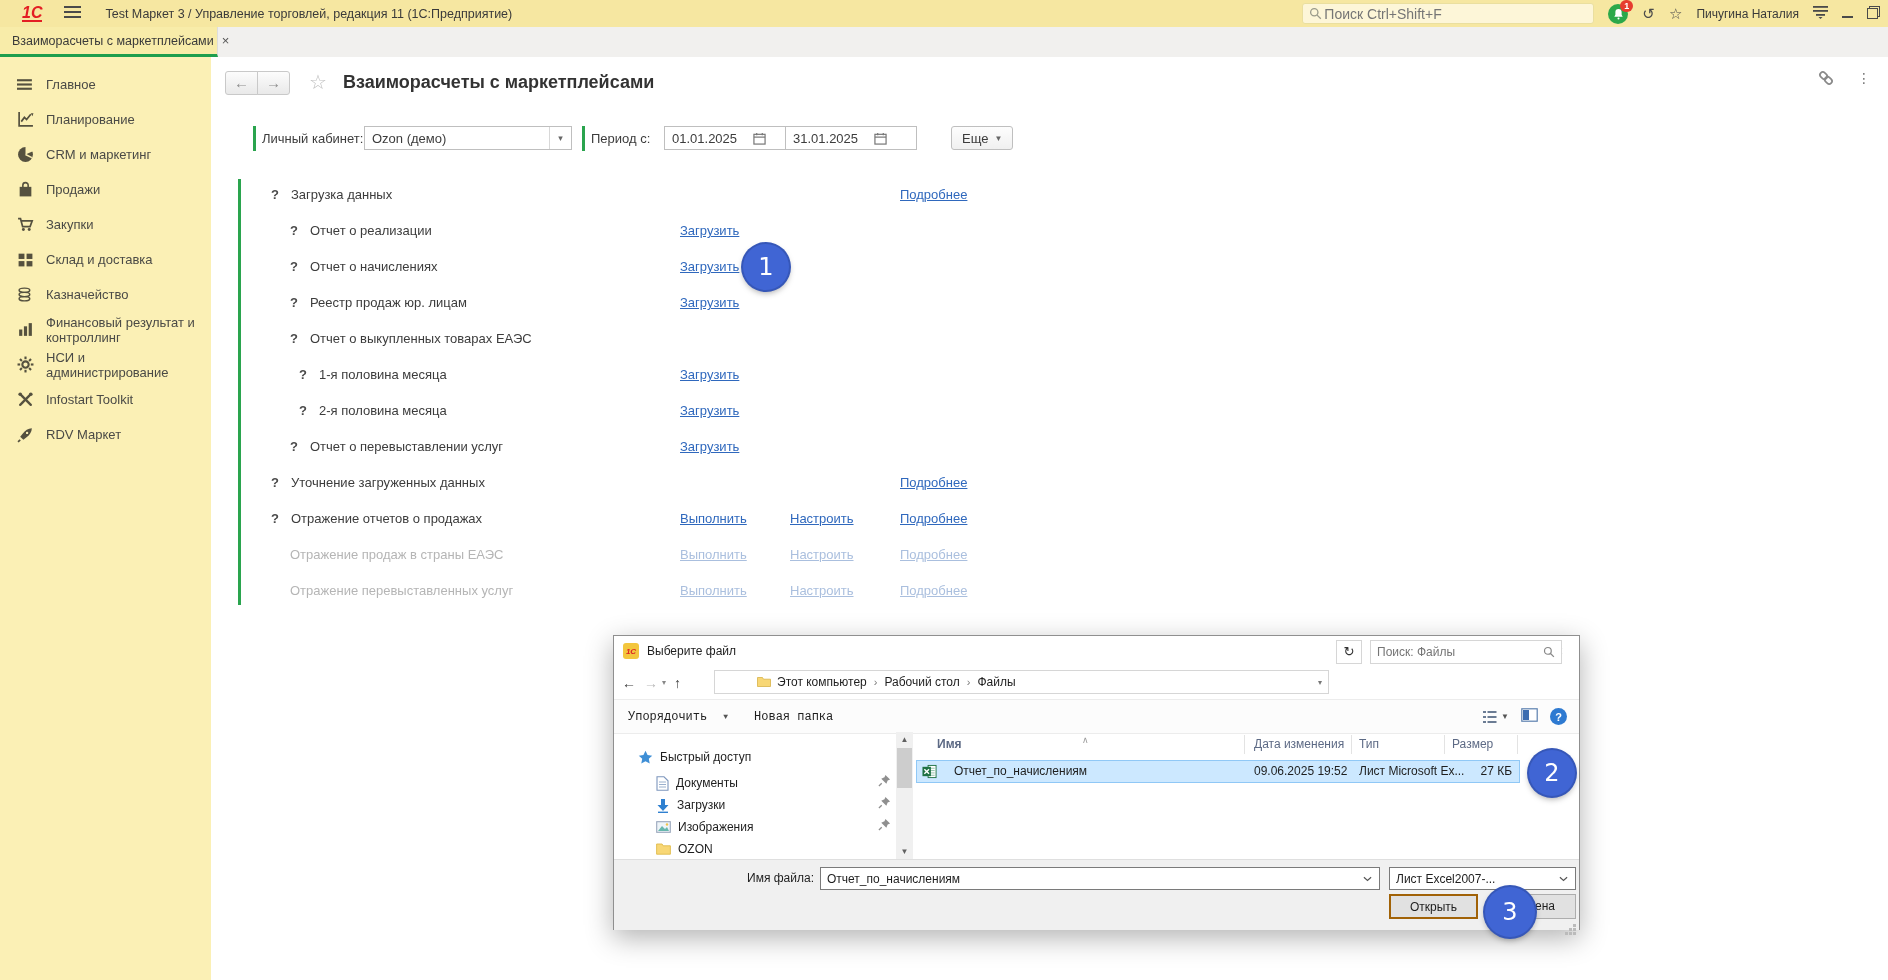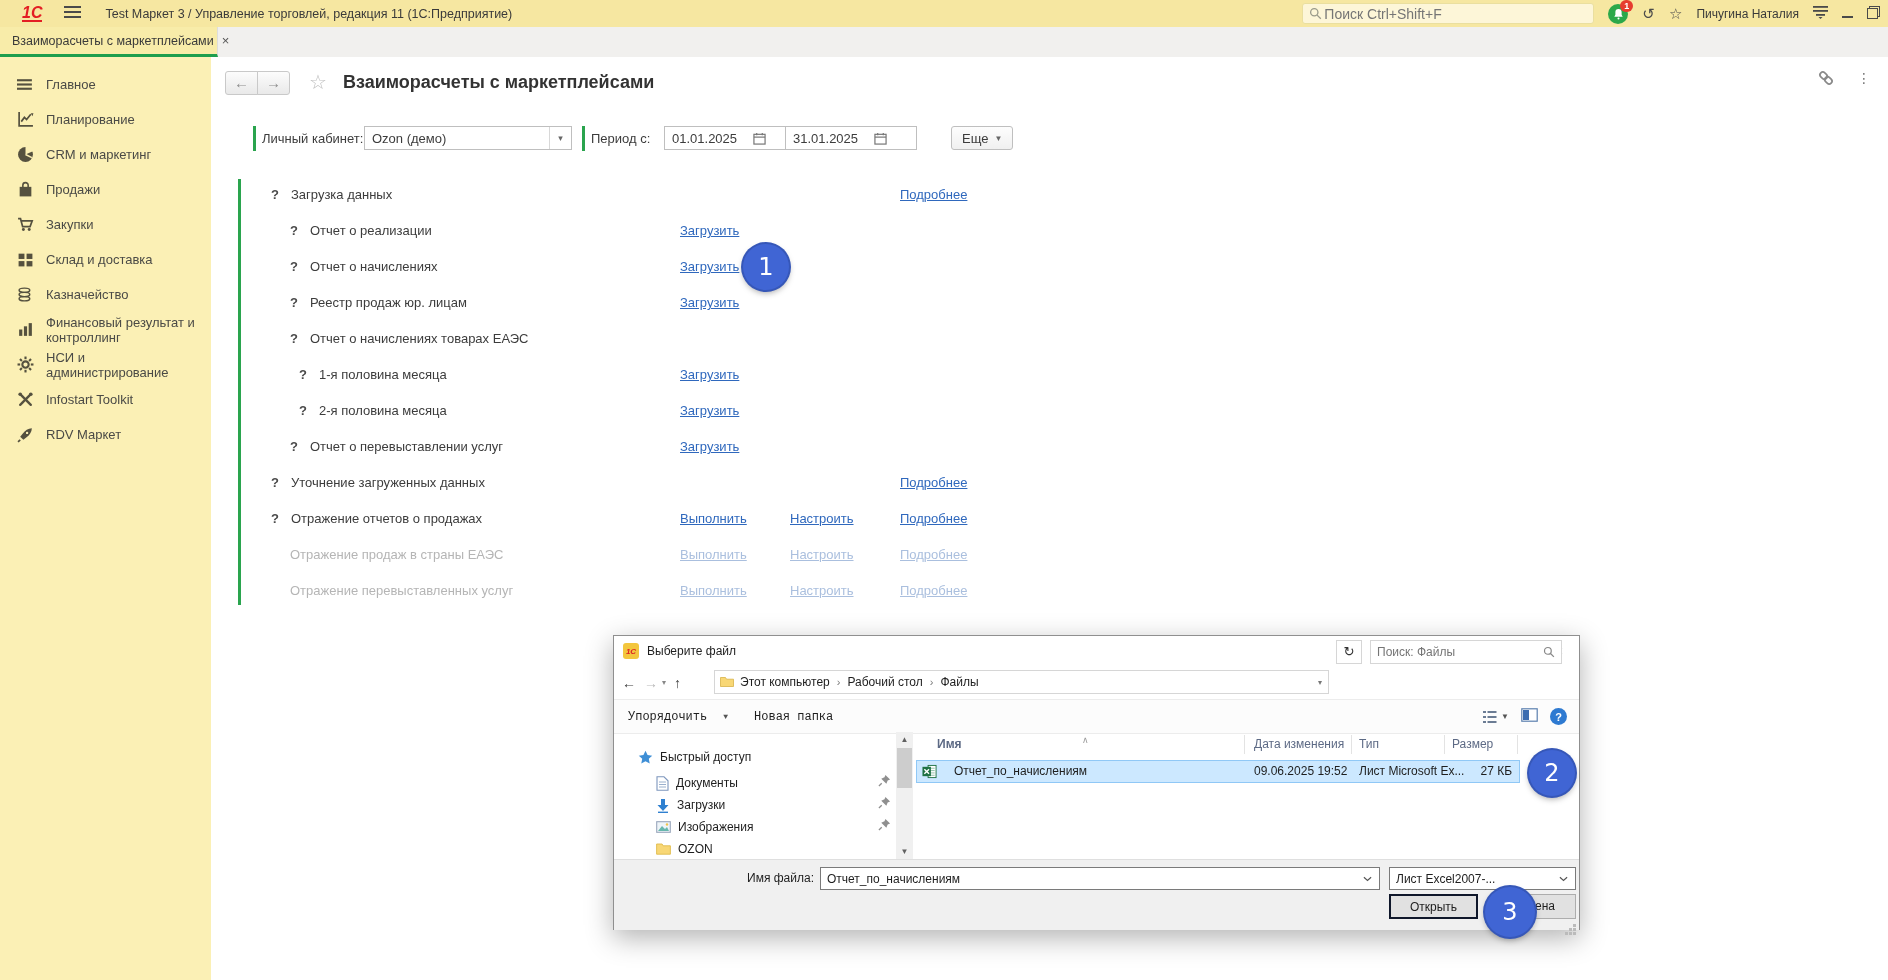--- a/index.html
+++ b/index.html
@@ -62,21 +62,21 @@
   .dialog{left:613px;top:635px;width:967px;height:295px;background:#fff;border:1px solid #8f8f8f;box-sizing:border-box;
           box-shadow:0 8px 26px rgba(0,0,0,.3);z-index:40;font-size:12px;color:#1e1e1e;}
   .dtitle{position:absolute;left:0;top:0;width:100%;height:30px;background:#fff;display:flex;align-items:center;}
   .dtitle .dico{margin-left:9px;width:16px;height:16px;border-radius:3px;background:#f3c63d;color:#d22;font-size:8px;font-weight:bold;font-style:italic;display:flex;align-items:center;justify-content:center;}
   .dtitle .dtext{margin-left:8px;font-size:12px;color:#1e1e1e;}
   .dclose{position:absolute;right:8px;top:4px;width:24px;height:22px;text-align:center;line-height:22px;font-size:15px;color:#333;}
   .dnav{position:absolute;left:0;top:30px;width:100%;height:33px;display:flex;align-items:center;}
   .dnav .arr{font-size:14px;margin-left:8px;color:#3b3b3b;}
   .dnav .arr.dis{color:#b9b9b9;}
   .dnav .sm{font-size:8px;color:#888;margin-left:4px;}
-  .addr{position:absolute;left:100px;top:4px;width:615px;height:24px;border:1px solid #d6d6d6;box-sizing:border-box;display:flex;align-items:center;background:#fff;}
+  .addr{position:absolute;left:100px;top:4px;width:615px;height:24px;border:1px solid #d6d6d6;box-sizing:border-box;display:flex;align-items:center;background:#fff;padding-left:37px;}
   .addr .crumb{font-size:12px;color:#1e1e1e;white-space:nowrap;}
   .addr .csep{color:#7a7a7a;margin:0 7px;font-size:11px;}
   .addr .endv{margin-left:auto;margin-right:6px;color:#777;font-size:8px;}
   .refbtn{position:absolute;left:722px;top:4px;width:26px;height:24px;border:1px solid #d6d6d6;box-sizing:border-box;text-align:center;line-height:22px;color:#333;font-size:13px;background:#fff;}
   .dsearch{position:absolute;left:756px;top:4px;width:192px;height:24px;border:1px solid #d6d6d6;box-sizing:border-box;display:flex;align-items:center;background:#fff;}
   .dsearch input{border:none;outline:none;font-size:12px;color:#444;flex:1;padding-left:6px;font-family:inherit;}
   .dtoolbar{position:absolute;left:0;top:63px;width:100%;height:33px;border-top:1px solid #ececec;border-bottom:1px solid #ececec;background:#fcfcfc;display:flex;align-items:center;}
   .dtool{font-size:12px;color:#1e1e1e;display:flex;align-items:center;gap:16px;font-family:Liberation Mono, monospace;}
   .dtbright{position:absolute;right:12px;display:flex;align-items:center;gap:12px;}
   .helpico{width:17px;height:17px;border-radius:50%;background:#2e7ad1;color:#fff;font-size:11px;font-weight:bold;display:flex;align-items:center;justify-content:center;}
@@ -91,21 +91,21 @@
   .filerow{position:absolute;left:302px;top:124px;width:604px;height:23px;background:#cce8ff;border:1px solid #90c8f6;box-sizing:border-box;display:flex;align-items:center;}
   .fcell{font-size:12px;color:#1e1e1e;position:absolute;white-space:nowrap;}
   .dbottom{position:absolute;left:0;top:223px;width:100%;height:71px;background:#f0f0f0;border-top:1px solid #dfdfdf;box-sizing:border-box;}
   .fnlabel{position:absolute;left:120px;top:7px;width:80px;text-align:right;font-size:12px;line-height:23px;}
   .fncombo{position:absolute;left:206px;top:7px;width:560px;height:23px;background:#fff;border:1px solid #7a7a7a;box-sizing:border-box;display:flex;align-items:center;}
   .fncombo input{border:none;outline:none;flex:1;font-size:12px;padding-left:6px;font-family:inherit;color:#1e1e1e;background:transparent;}
   .ftcombo{position:absolute;left:775px;top:7px;width:187px;height:23px;background:#fff;border:1px solid #7a7a7a;box-sizing:border-box;display:flex;align-items:center;}
   .ftcombo .fval{flex:1;font-size:12px;padding-left:6px;white-space:nowrap;overflow:hidden;}
   .chev{width:9px;height:6px;margin-right:7px;flex:0 0 9px;}
   .dbtn{position:absolute;top:34px;height:25px;box-sizing:border-box;background:#e1e1e1;font-size:12px;text-align:center;line-height:22px;color:#1e1e1e;}
-  .openbtn{left:775px;width:89px;border:2px solid #0f172a;}
+  .openbtn{left:775px;width:89px;border:2px solid #a16207;}
   .cancelbtn{left:877px;width:85px;border:1px solid #adadad;line-height:23px;}
   .grip{position:absolute;right:3px;bottom:3px;width:3px;height:3px;background:#bbb;box-shadow:-4px 4px 0 #bbb,0 4px 0 #bbb,-8px 8px 0 #bbb,-4px 8px 0 #bbb,0 8px 0 #bbb;}
 </style>
 </head>
 <body>
 
 <div class="screen">
 
   <div class="abs topbar">
     <span class="logo1c">1С</span>
@@ -359,21 +359,21 @@
       <span class="rlabel" style="left:99px;">Отчет о начислениях</span>
       <a class="la">Загрузить</a>
     </div>
     <div class="row" style="left:0;top:228px;">
       <span class="q" style="left:79px;">?</span>
       <span class="rlabel" style="left:99px;">Реестр продаж юр. лицам</span>
       <a class="la">Загрузить</a>
     </div>
     <div class="row" style="left:0;top:264px;">
       <span class="q" style="left:79px;">?</span>
-      <span class="rlabel" style="left:99px;">Отчет о начислениях товарах ЕАЭС</span>
+      <span class="rlabel" style="left:99px;">Отчет о выкупленных товарах ЕАЭС</span>
     </div>
     <div class="row" style="left:0;top:300px;">
       <span class="q" style="left:88px;">?</span>
       <span class="rlabel" style="left:108px;">1-я половина месяца</span>
       <a class="la">Загрузить</a>
     </div>
     <div class="row" style="left:0;top:336px;">
       <span class="q" style="left:88px;">?</span>
       <span class="rlabel" style="left:108px;">2-я половина месяца</span>
       <a class="la">Загрузить</a>

